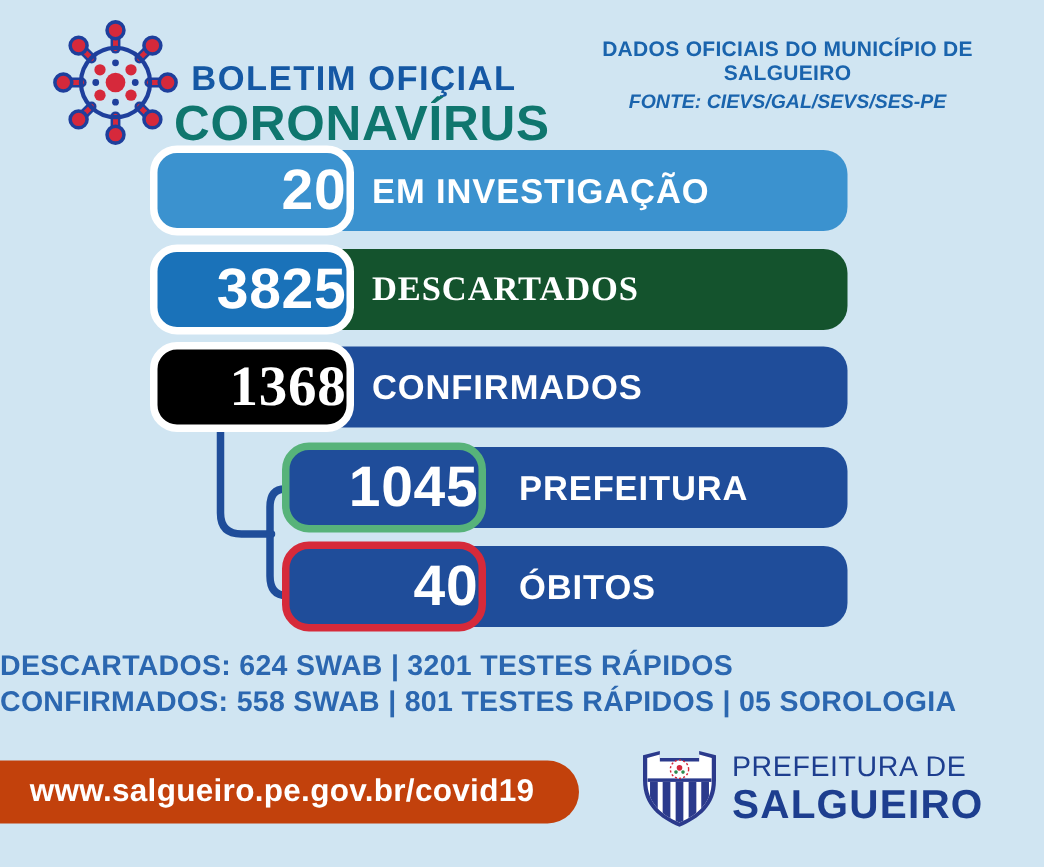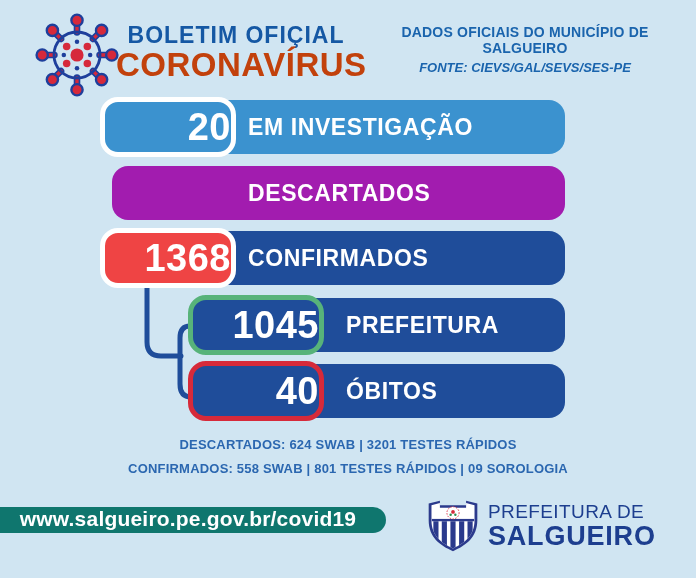--- a/index.html
+++ b/index.html
@@ -4,59 +4,59 @@
 <style>
   html,body{margin:0;padding:0;}
   .canvas{
     position:relative; width:696px; height:578px; overflow:hidden;
     background:#d0e5f2;
     font-family:"Liberation Sans", sans-serif;
     -webkit-font-smoothing:antialiased;
   }
   
   .virus{position:absolute; left:26px; top:8px; width:102px; height:94px;}
-  .title-block{position:absolute; left:116px; top:22px; width:240px; text-align:center;}
+  .title-block{position:absolute; left:116px; top:39px; width:240px; text-align:center;}
   .t1{font-size:23px; font-weight:700; color:#1558a4; letter-spacing:1px; line-height:26px;}
-  .t2{font-size:33px; font-weight:700; color:#c2410c; letter-spacing:0.5px; line-height:34px;}
+  .t2{font-size:33px; font-weight:700; color:#0f766e; letter-spacing:0.5px; line-height:34px;}
   .info-block{position:absolute; left:360px; top:24px; width:330px; text-align:center; color:#1a64ad;}
   .i1{font-size:14px; font-weight:700; letter-spacing:0.2px;}
   .i2{font-size:17.5px; font-weight:700; margin-top:3px;}
   .i3{font-size:13px; font-weight:700; font-style:italic; margin-top:4px;}
   
   .connector{position:absolute; left:0; top:0; width:696px; height:578px; pointer-events:none;}
   
   .row{position:absolute; left:0; width:696px; height:60px;}
   .bar{position:absolute; top:3px; height:54px; border-radius:16px; display:flex; align-items:center;}
   .row1 .bar,.row2 .bar,.row3 .bar{left:112px; width:453px;}
   .row4 .bar,.row5 .bar{left:200px; width:365px;}
   .row1 .bar{background:#3b92cf;}
-  .row2 .bar{background:#a21caf;}
+  .row2 .bar{background:#14532d;font-family:Liberation Serif, serif;}
   .row3 .bar,.row4 .bar,.row5 .bar{background:#1f4d9a;align-items:center;}
   .label{color:#fff; font-weight:700; font-size:23px; letter-spacing:0.6px; white-space:nowrap;}
   .row1 .label,.row2 .label,.row3 .label{padding-left:136px;}
   .row4 .label,.row5 .label{padding-left:146px;}
   .badge{
     position:absolute; top:0; width:136px; height:60px; box-sizing:border-box;
     border:5px solid #ffffff; border-radius:18px;
     display:flex; align-items:center; justify-content:flex-end;
     color:#fff; font-size:38px; font-weight:700; letter-spacing:0.5px;
   }
   .row1 .badge{left:100px; background:#3b92cf;}
   .row2 .badge{left:100px; background:#1a72b9;}
-  .row3 .badge{left:100px; background:#ef4444;}
+  .row3 .badge{left:100px; background:#000000;font-family:Liberation Serif, serif;}
   .row4 .badge{left:188px; background:#1f4d9a; border-color:#57b37a;}
   .row5 .badge{left:188px; background:#1f4d9a; border-color:#d62a3a;}
   .row1{top:97px;} .row2{top:163px;} .row3{top:228px;} .row4{top:295px;} .row5{top:361px;}
   
-  .breakdown{position:absolute; left:0; top:433px; width:696px; text-align:center;
-    color:#2b67b0; font-size:13px; font-weight:700; line-height:24px; letter-spacing:0.2px;}
-  
-  .urlbar{position:absolute; left:0; top:507px; width:386px; height:26px;
-    background:#0f766e; border-radius:0 21px 21px 0;
-    display:flex; justify-content:center;}
+  .breakdown{position:absolute; left:0; top:433px; width:696px; 
+    color:#2b67b0; font-size:19px; font-weight:700; line-height:24px; letter-spacing:0.2px;}
+  
+  .urlbar{position:absolute; left:0; top:507px; width:386px; height:42px;
+    background:#c2410c; border-radius:0 21px 21px 0;
+    display:flex; align-items:center; justify-content:center;}
   .urlbar span{color:#fff; font-size:21px; font-weight:700; letter-spacing:0.2px; padding-right:10px;}
   .logo{position:absolute; left:423px; top:496px; width:60px; height:58px;}
   .org{position:absolute; left:488px; top:501px; width:200px; color:#1d3e8f;}
   .o1{font-size:19px; font-weight:400; letter-spacing:0.4px; line-height:21px;}
   .o2{font-size:27px; font-weight:700; letter-spacing:0.8px; line-height:28px;}
 </style>
 </head>
 <body>
 
 <div class="canvas">
@@ -141,20 +141,23 @@
     </div>
     <div class="badge">
       <span>20</span>
     </div>
   </div>
 
   <div class="row row2">
     <div class="bar">
       <span class="label">DESCARTADOS</span>
     </div>
+    <div class="badge">
+      <span>3825</span>
+    </div>
   </div>
 
   <div class="row row3">
     <div class="bar">
       <span class="label">CONFIRMADOS</span>
     </div>
     <div class="badge">
       <span>1368</span>
     </div>
   </div>
@@ -172,21 +175,21 @@
     <div class="bar">
       <span class="label">ÓBITOS</span>
     </div>
     <div class="badge">
       <span>40</span>
     </div>
   </div>
 
   <div class="breakdown">
     <div>DESCARTADOS: 624 SWAB | 3201 TESTES RÁPIDOS</div>
-    <div>CONFIRMADOS: 558 SWAB | 801 TESTES RÁPIDOS | 09 SOROLOGIA</div>
+    <div>CONFIRMADOS: 558 SWAB | 801 TESTES RÁPIDOS | 05 SOROLOGIA</div>
   </div>
 
   <div class="urlbar">
     <span>www.salgueiro.pe.gov.br/covid19</span>
   </div>
 
   <div class="logo">
     <svg viewBox="0 0 64 62" width="60" height="58">
       <defs>
         <clipPath id="shieldClip">

